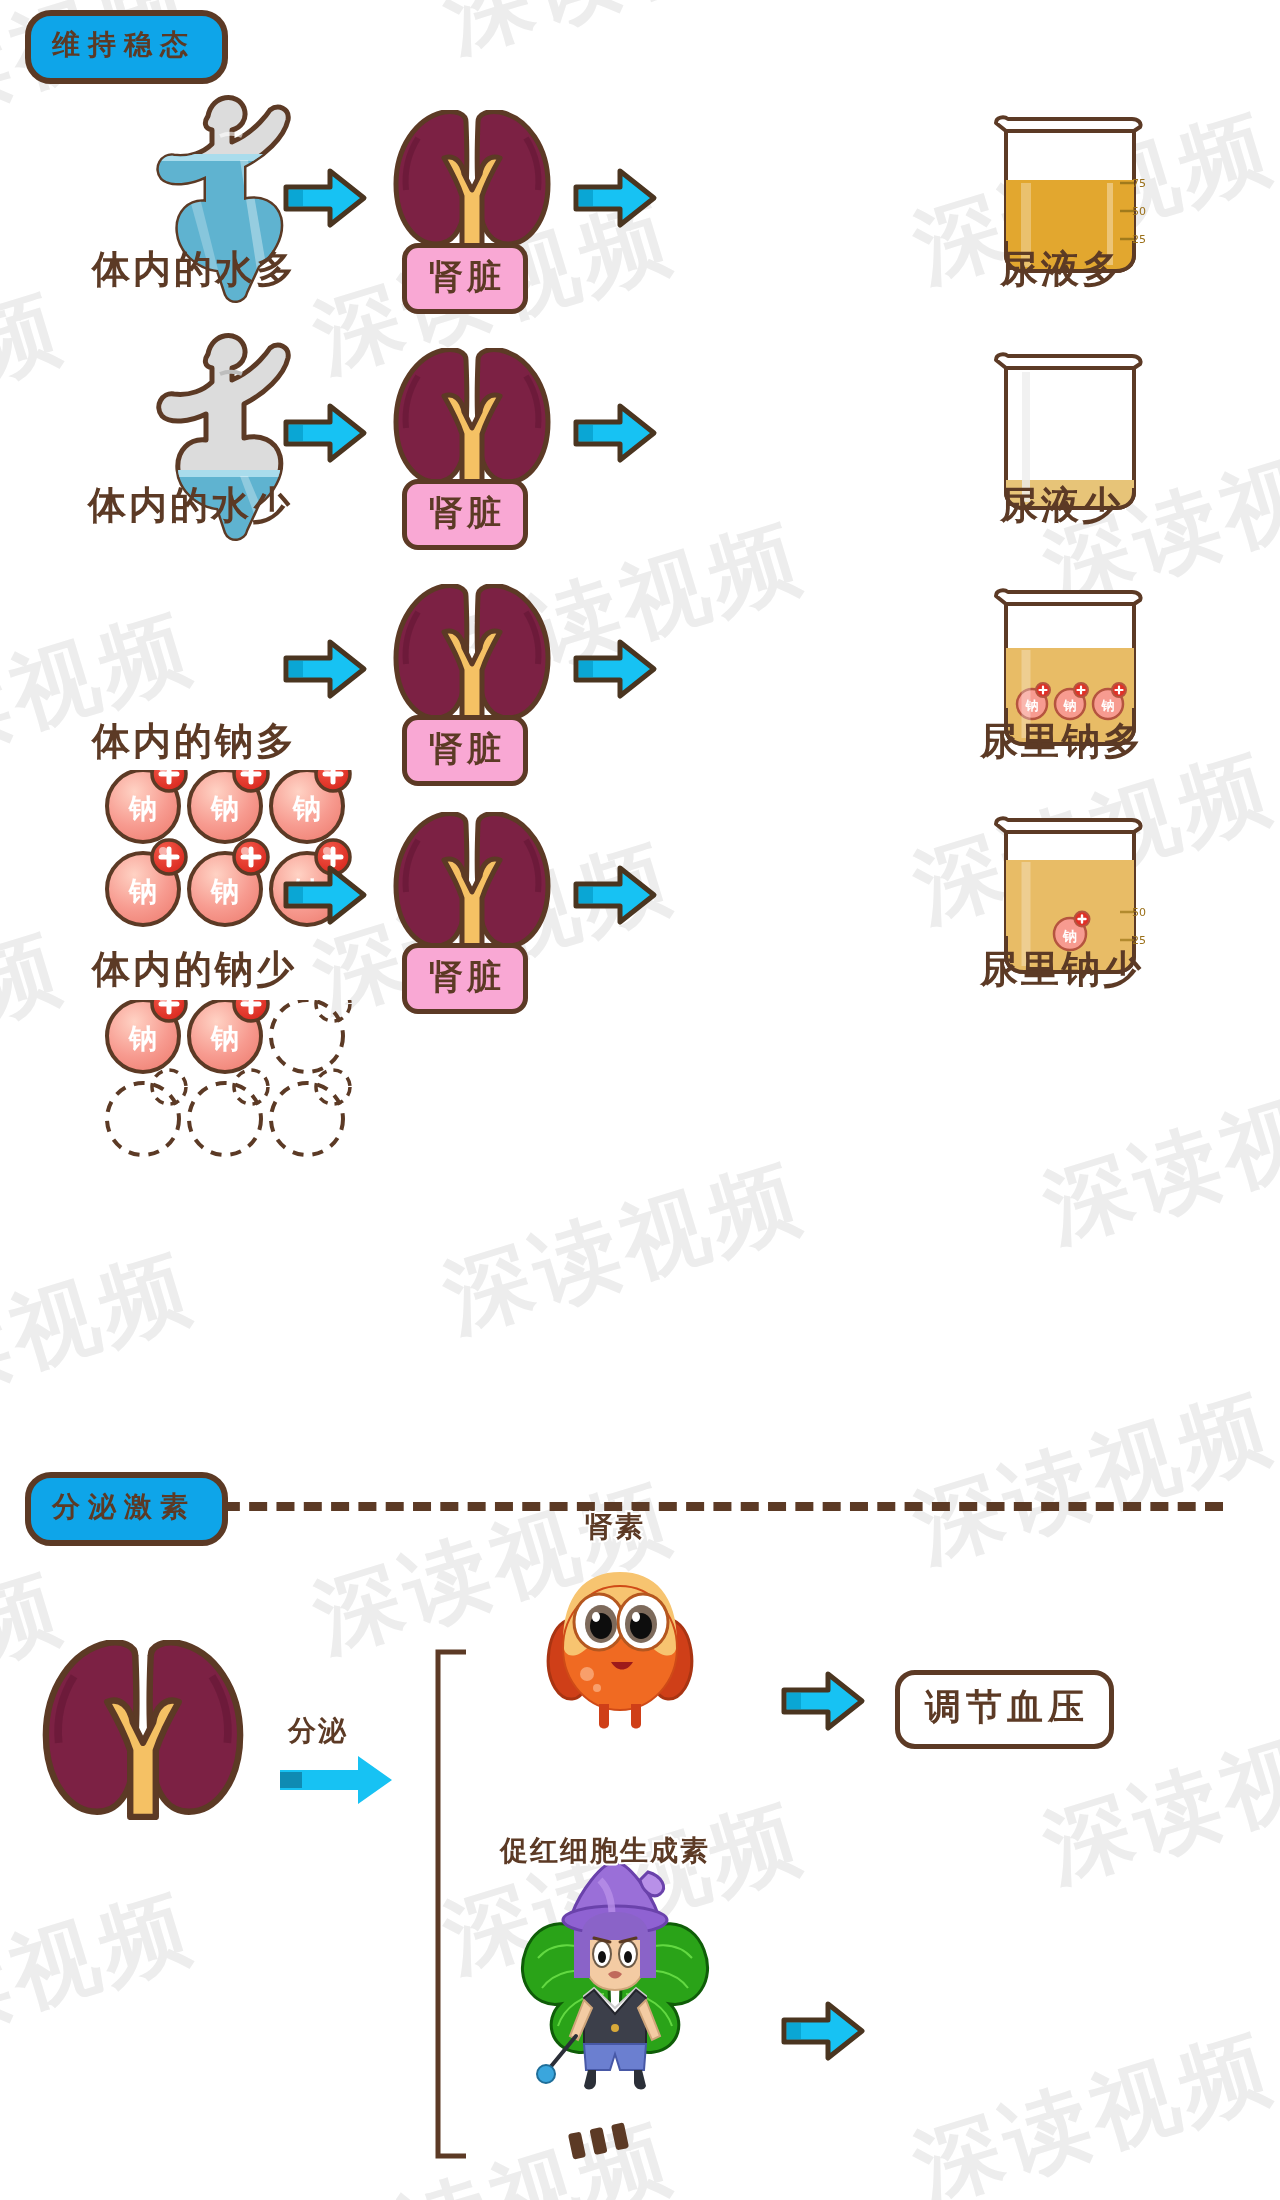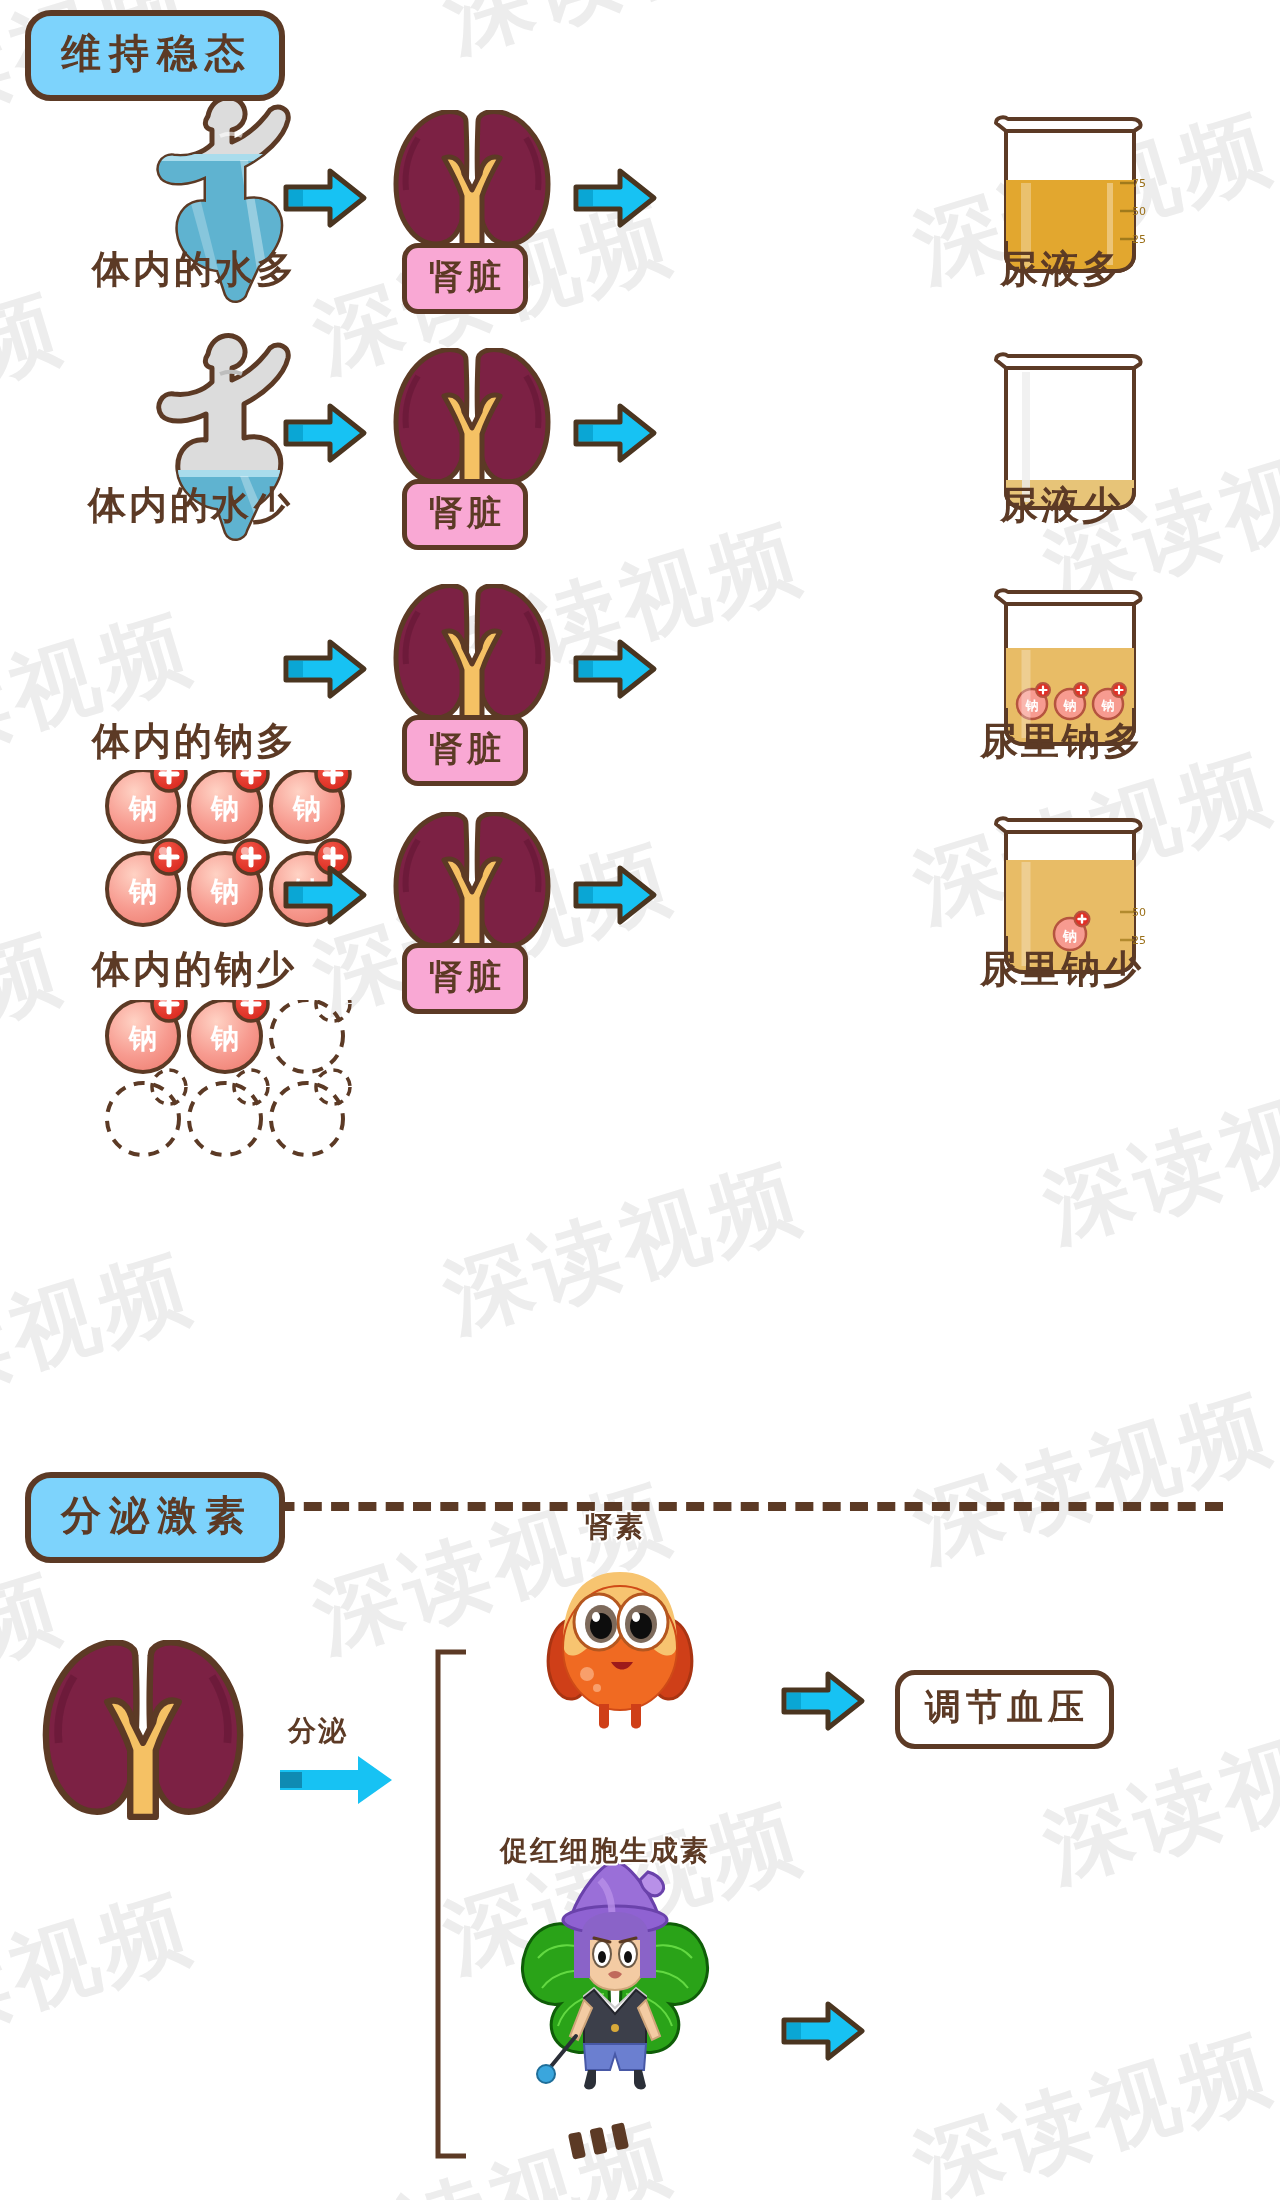--- a/index.html
+++ b/index.html
@@ -37,29 +37,29 @@
     transform: rotate(-17deg);
     font-family: "DejaVu Sans", sans-serif;
   }
 
   
   .title-pill {
     position: absolute;
     z-index: 5;
     border: 6px solid #5c3a25;
     border-radius: 26px;
-    background: #7dd3fc;
+    background: #0ea5e9;
     color: #5c3a25;
-    font-size: 40px;
+    font-size: 28px;
     font-weight: 900;
     letter-spacing: 8px;
     display: flex;
     align-items: center;
     justify-content: center;
-    padding: 10px 26px 14px 30px;
+    padding: 10px 26px 14px 21px;
     font-family: "DejaVu Sans", sans-serif;
   }
 
   
   .caption {
     position: absolute;
     z-index: 5;
     color: #5c3a25;
     font-size: 38px;
     font-weight: 900;

